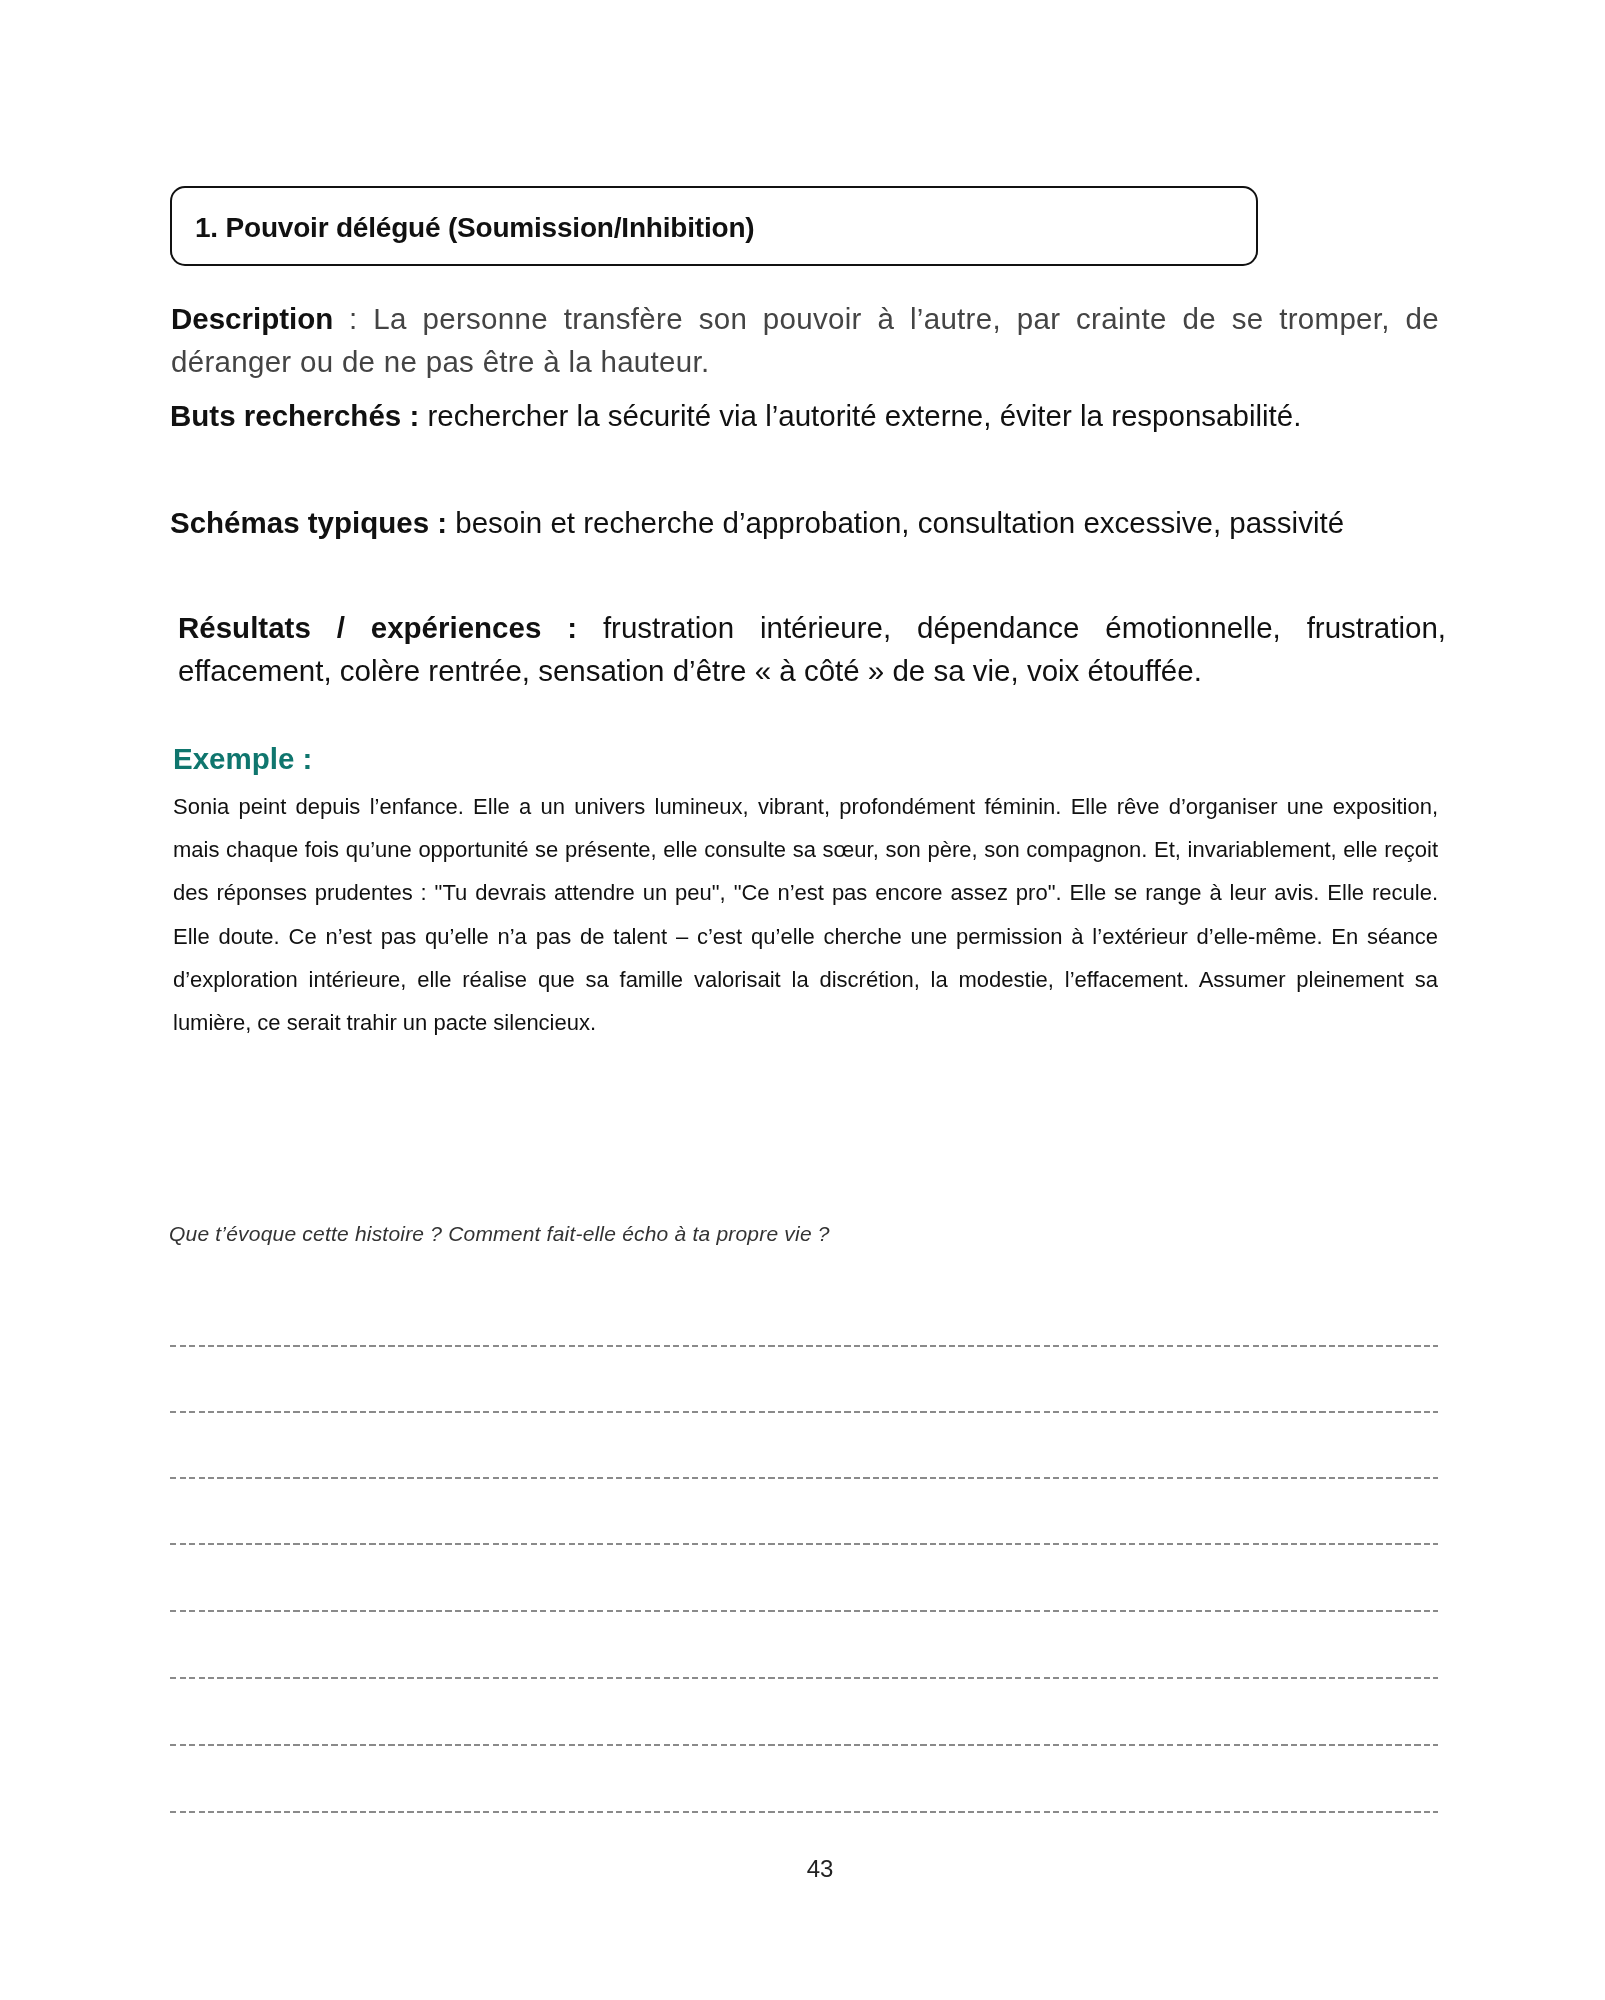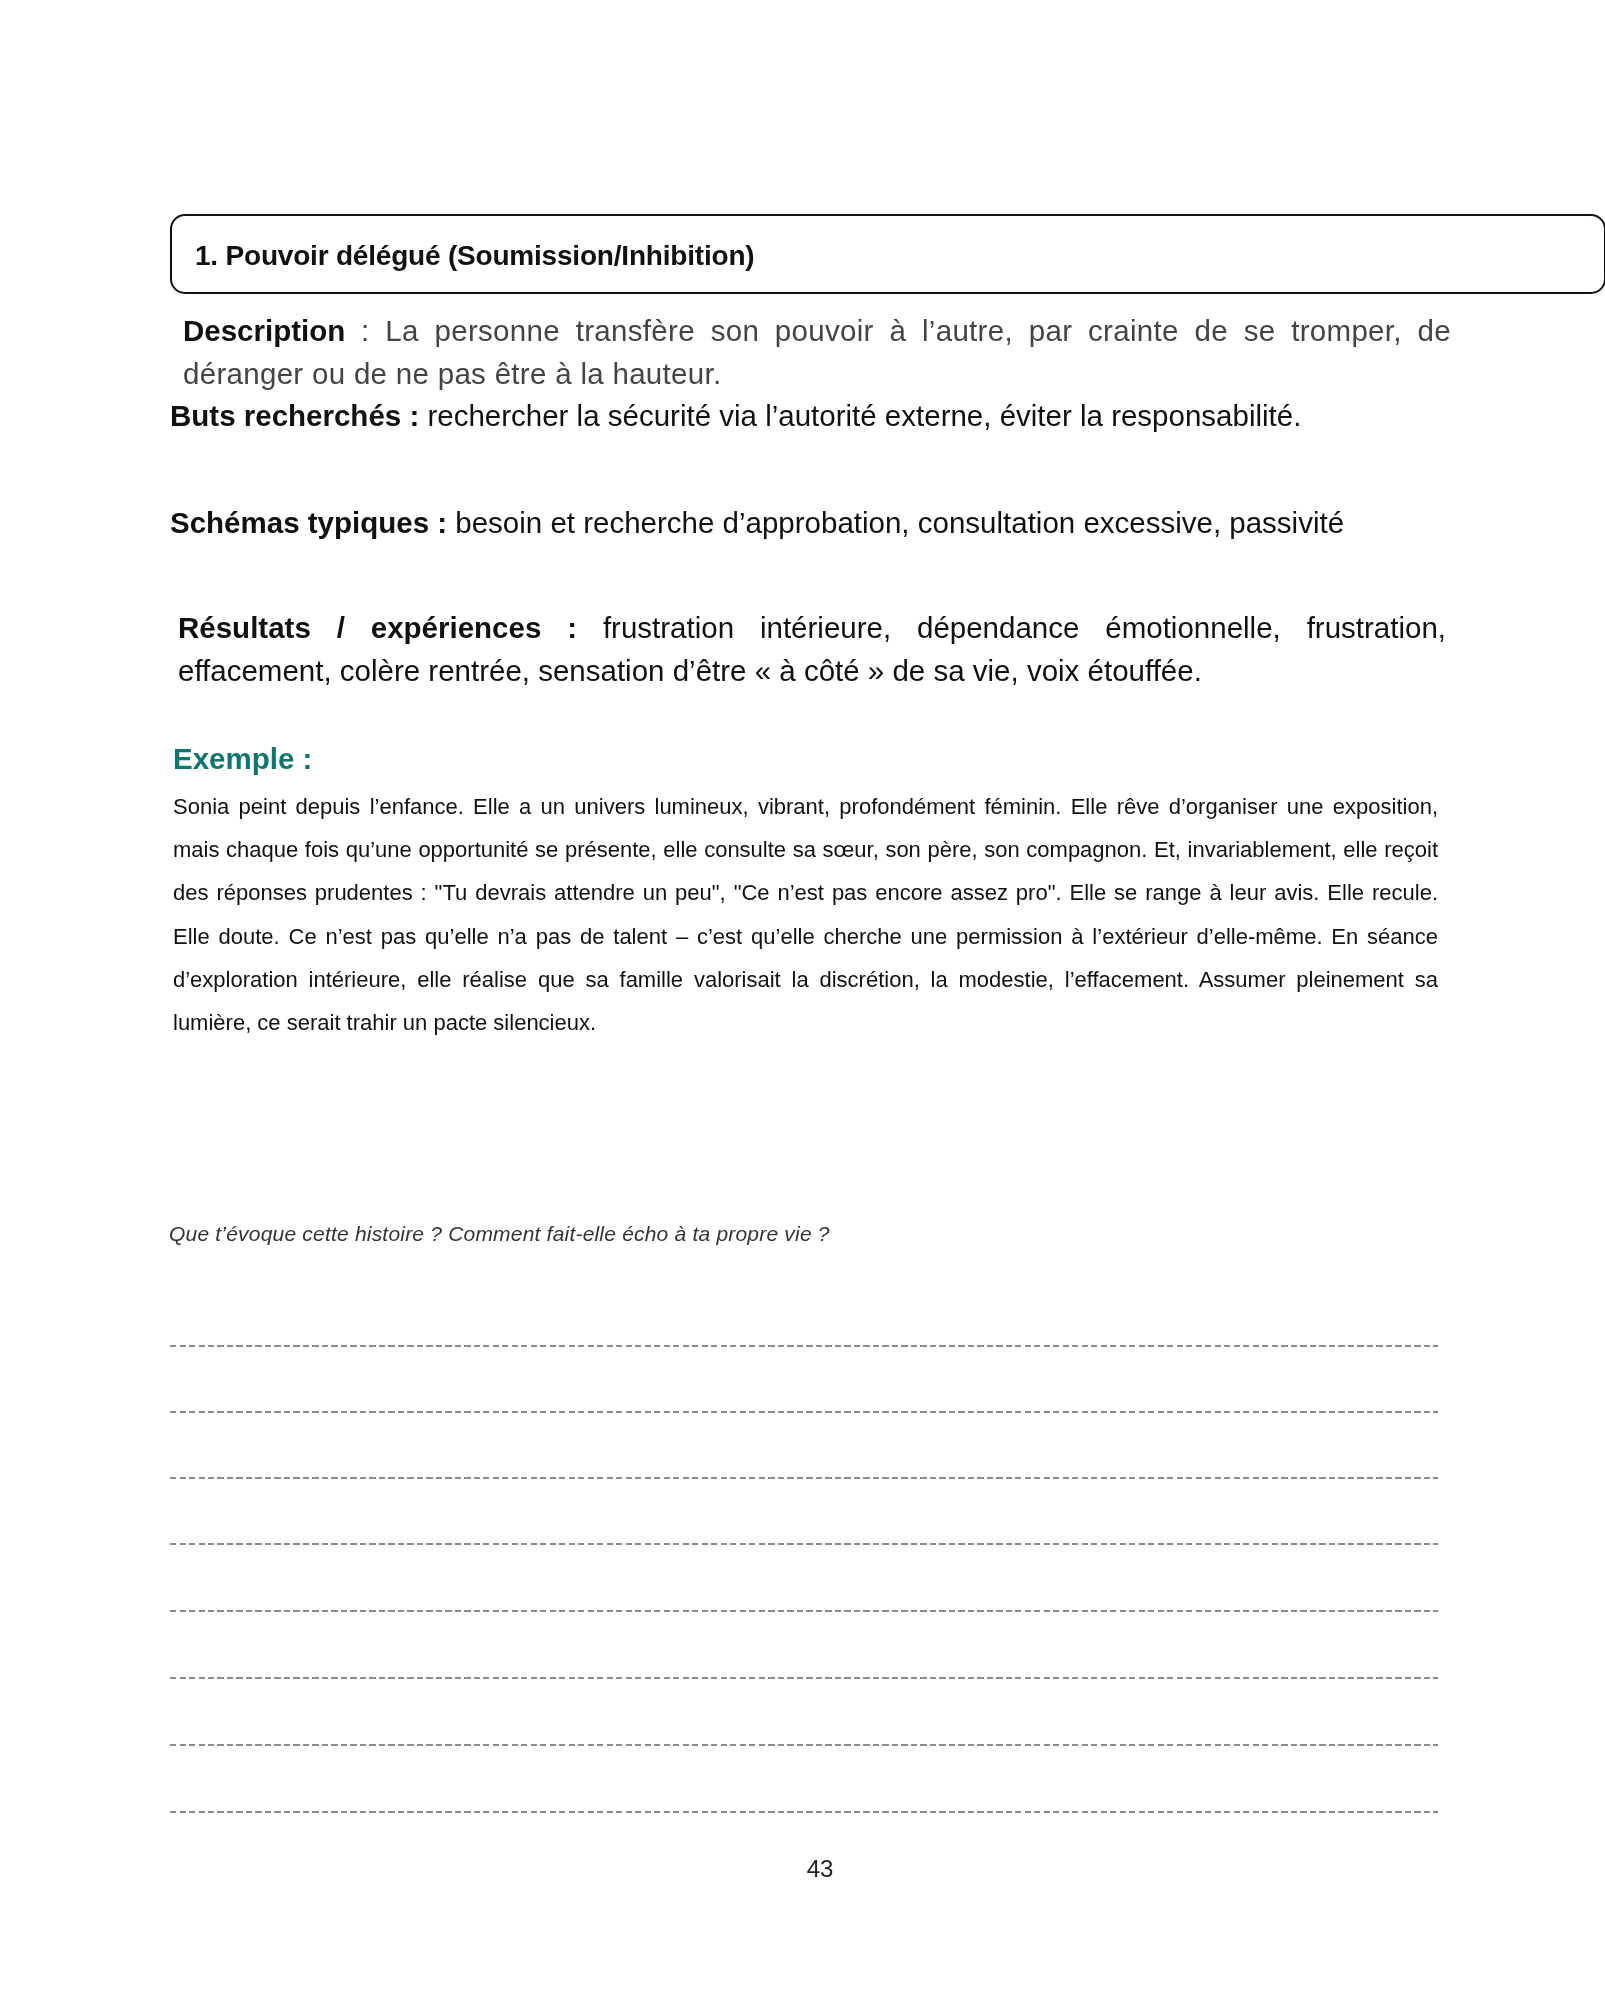--- a/index.html
+++ b/index.html
@@ -1,19 +1,19 @@
 <!DOCTYPE html>
 <html><head>
 <meta charset="utf-8">
 <style>
   html, body { margin: 0; padding: 0; background: #ffffff; }
   body { width: 1605px; height: 2000px; position: relative; overflow: hidden;
          font-family: "Liberation Sans", sans-serif; color: #111; }
-  .title-box { position: absolute; left: 170px; top: 186px; width: 1436px; height: 80px;
-               border: 2px solid #111; border-radius: 15px; box-sizing: border-box; margin-top: 28px; }
+  .title-box { position: absolute; left: 170px; top: 186px; width: 1088px; height: 80px;
+               border: 2px solid #111; border-radius: 15px; box-sizing: border-box; }
   .title-text { position: absolute; left: 23px; top: 24px; font-weight: bold; font-size: 28px;
                 letter-spacing: -0.2px; color: #111; white-space: nowrap; }
   .para { position: absolute; left: 170px; width: 1268px; font-size: 29.5px; line-height: 43px;
           text-align: justify; color: #111; }
   .para b { font-weight: bold; color: #111; }
   .para .light { color: #444; font-weight: normal; letter-spacing: 0.3px; }
   #p-desc { top: 296px; }
   #p-buts { top: 394px; }
   #p-schemas { top: 501px; }
   #p-resultats { top: 598px; }
@@ -27,21 +27,21 @@
   .page-number { position: absolute; left: 0; width: 1640px; top: 1855px; text-align: center;
                  font-size: 24px; color: #222; }
 </style>
 </head>
 <body>
 
 <div class="title-box">
   <span class="title-text">1. Pouvoir délégué (Soumission/Inhibition)</span>
 </div>
 
-<p class="para" id="p-desc" style="margin:13px"><b>Description</b><span class="light"> : </span><span class="light">La personne transfère son pouvoir à l’autre, par crainte de se tromper, de déranger ou de ne pas être à la hauteur.</span></p>
+<p class="para" id="p-desc" style="margin:1px"><b>Description</b><span class="light"> : </span><span class="light">La personne transfère son pouvoir à l’autre, par crainte de se tromper, de déranger ou de ne pas être à la hauteur.</span></p>
 
 <p class="para" id="p-buts" style="margin:0"><b>Buts recherchés :</b><span> rechercher la sécurité via l’autorité externe, éviter la responsabilité.</span></p>
 
 <p class="para" id="p-schemas" style="margin:0"><b>Schémas typiques :</b><span> besoin et recherche d’approbation, consultation excessive, passivité</span></p>
 
 <p class="para" id="p-resultats" style="margin:8px"><b>Résultats / expériences :</b><span> frustration intérieure, dépendance émotionnelle, frustration, effacement, colère rentrée, sensation d’être « à côté » de sa vie, voix étouffée.</span></p>
 
 <div class="example-title">Exemple :</div>
 <p class="example example-body" style="margin:0">Sonia peint depuis l’enfance. Elle a un univers lumineux, vibrant, profondément féminin. Elle rêve d’organiser une exposition, mais chaque fois qu’une opportunité se présente, elle consulte sa sœur, son père, son compagnon. Et, invariablement, elle reçoit des réponses prudentes : "Tu devrais attendre un peu", "Ce n’est pas encore assez pro". Elle se range à leur avis. Elle recule. Elle doute. Ce n’est pas qu’elle n’a pas de talent – c’est qu’elle cherche une permission à l’extérieur d’elle-même. En séance d’exploration intérieure, elle réalise que sa famille valorisait la discrétion, la modestie, l’effacement. Assumer pleinement sa lumière, ce serait trahir un pacte silencieux.</p>
 

